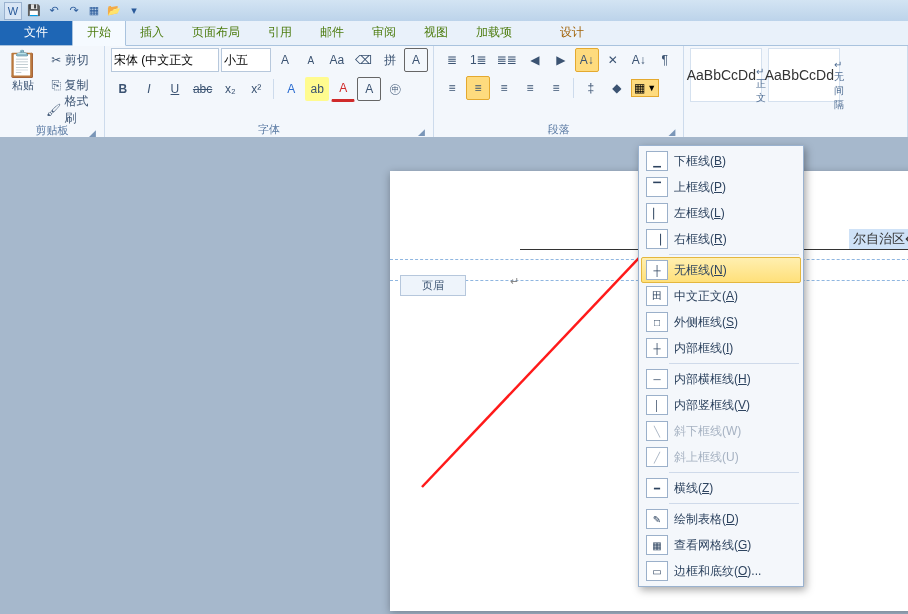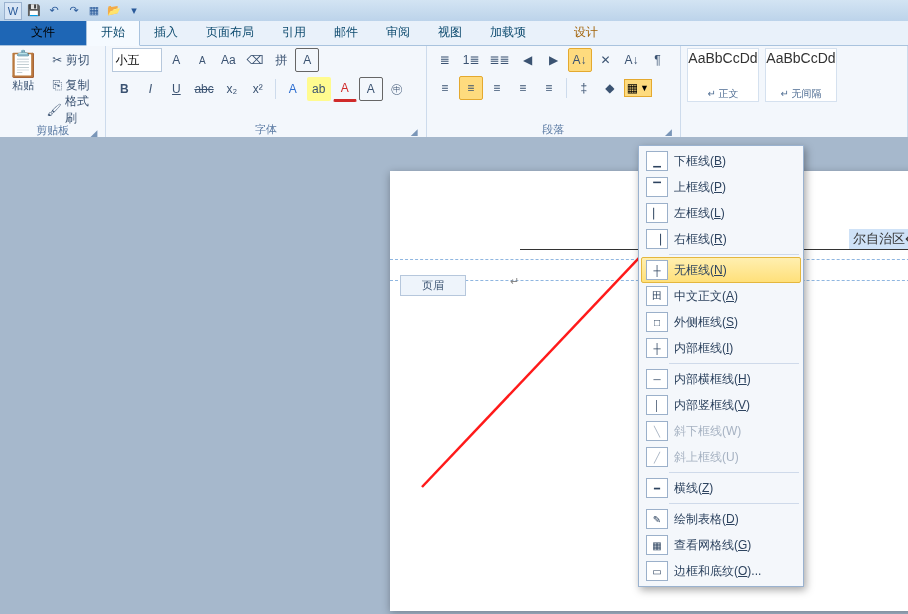--- a/index.html
+++ b/index.html
@@ -3,38 +3,38 @@
 <meta charset="utf-8">
 <style>
   html,body{margin:0;padding:0;font-family:"Microsoft YaHei","Segoe UI",Arial,sans-serif;font-size:12px;background:#bcd0e3;overflow:hidden;width:908px;height:614px}
   .titlebar{height:21px;background:linear-gradient(#d3e4f3,#bcd3ea);display:flex;align-items:center;position:relative}
   .qat{display:flex;align-items:center;gap:4px;padding-left:4px}
   .qat .ico{width:16px;height:16px;display:flex;align-items:center;justify-content:center;font-size:11px;color:#2a5a9a}
   .title-center{position:absolute;left:50%;transform:translateX(-50%);display:flex;align-items:center;gap:40px}
   .contextual-tab{background:#6fcf87;color:#fff;padding:2px 10px;border:1px solid #4aa862;font-size:11px}
   .doc-title{color:#5a7a9a;font-size:12px}
   .tabs{height:24px;background:#e9f1fa;display:flex;align-items:flex-end;border-bottom:1px solid #a9c3de}
-  .tab{padding:4px 14px;font-size:12px;color:#0c4a6e;cursor:pointer}
-  .tab.file{background:#1e66b5;color:#000000;border-radius:0;padding:4px 31px}
+  .tab{padding:4px 14px;font-size:12px;color:#4d7c0f;cursor:pointer}
+  .tab.file{background:#1e66b5;color:#ffffff;border-radius:0;padding:4px 24px}
   .tab.active{background:#f5faff;border:1px solid #a9c3de;border-bottom:1px solid #f5faff;margin-bottom:-1px}
   .tab.design{color:#a16207}
   .ribbon{height:92px;background:#f3f7fc;border-bottom:1px solid #a9bfd6;display:flex;position:relative}
   .group{border-right:1px solid #cddbec;padding:2px 6px 0 6px;display:flex;flex-direction:column;justify-content:space-between}
   .group-label{text-align:center;font-size:11px;color:#5a7aa3;padding:1px 0;position:relative}
   .group-label .launcher{position:absolute;right:2px;bottom:1px;font-size:9px;color:#7a96b8}
   .group-body{display:flex;gap:2px;align-items:flex-start;flex:1}
   .vstack{display:flex;flex-direction:column;gap:1px}
   .btn{padding:1px 3px;border:1px solid transparent;border-radius:2px;display:inline-flex;align-items:center;justify-content:center;cursor:pointer;font-size:12px;color:#3b5372;min-width:16px;height:20px}
   .btn.active{background:#fedb7e;border-color:#e4a92f}
   .big-btn{width:38px;height:58px;display:flex;flex-direction:column;align-items:center;justify-content:flex-start;padding-top:2px;font-size:11px;color:#3b5372}
   .big-btn .ic{font-size:26px;line-height:28px}
   select,input.combo{font-size:12px;height:20px;border:1px solid #b7c8dc;background:#fff}
   .row{display:flex;gap:2px;align-items:center}
   .sep{width:1px;height:48px;background:#cddbec;margin:0 3px}
-  .styles-group .style-box{width:70px;height:52px;border:1px solid #d5e1ef;background:#fff;display:flex;flex-direction:column;align-items:center;justify-content:center;font-size:11px;color:#444;margin-right:4px}
+  .styles-group .style-box{width:70px;height:52px;border:1px solid #d5e1ef;background:#fff;display:flex;flex-direction:row;align-items:center;justify-content:center;font-size:11px;color:#444;margin-right:4px}
   .style-box .sample{font-size:14px;color:#333}
   .style-box .lbl{font-size:10px;color:#4f6d93;margin-top:21px}
   
   .workspace{position:absolute;left:0;right:0;top:137px;bottom:0;background:#a6b8cc}
   .page{position:absolute;left:390px;top:34px;width:540px;height:440px;background:#fff;box-shadow:0 2px 8px rgba(0,0,0,.3)}
   .header-area{position:absolute;left:0;right:0;top:88px;border-top:1px dashed #8fb6e0;border-bottom:1px dashed #8fb6e0;height:20px}
   .header-tag{position:absolute;left:10px;top:104px;background:#eef4fb;border:1px solid #b6c7dc;padding:2px 21px;font-size:11px;color:#3b5372}
   .hdr-text{position:absolute;right:10px;top:58px;font-size:13px;color:#333;background:#cfe2f7;padding:1px 4px}
   .hdr-underline{position:absolute;left:130px;right:10px;top:78px;border-top:1.5px solid #333}
   .anchor-mark{position:absolute;left:120px;top:104px;color:#888;font-size:11px}
@@ -94,20 +94,21 @@
         <span class="btn"><span>⎘</span>&nbsp;<span>复制</span></span>
         <span class="btn"><span>🖌</span>&nbsp;<span>格式刷</span></span>
       </div>
     </div>
     <div class="group-label"><span>剪贴板</span><span class="launcher">◢</span></div>
   </div>
 
   <div class="group" style="width:316px">
     <div class="group-body vstack" style="gap:4px">
       <div class="row">
+        <input class="combo" style="width: 102px;" value="宋体 (中文正文">
         <input class="combo" style="width: 44px;" value="小五">
         <span class="btn">A</span>
         <span class="btn" style="font-size:10px">A</span>
         <span class="btn">Aa</span>
         <span class="btn">⌫</span>
         <span class="btn">拼</span>
         <span class="btn" style="border:1px solid #666">A</span>
       </div>
       <div class="row">
         <span class="btn" style="font-weight:bold">B</span>

